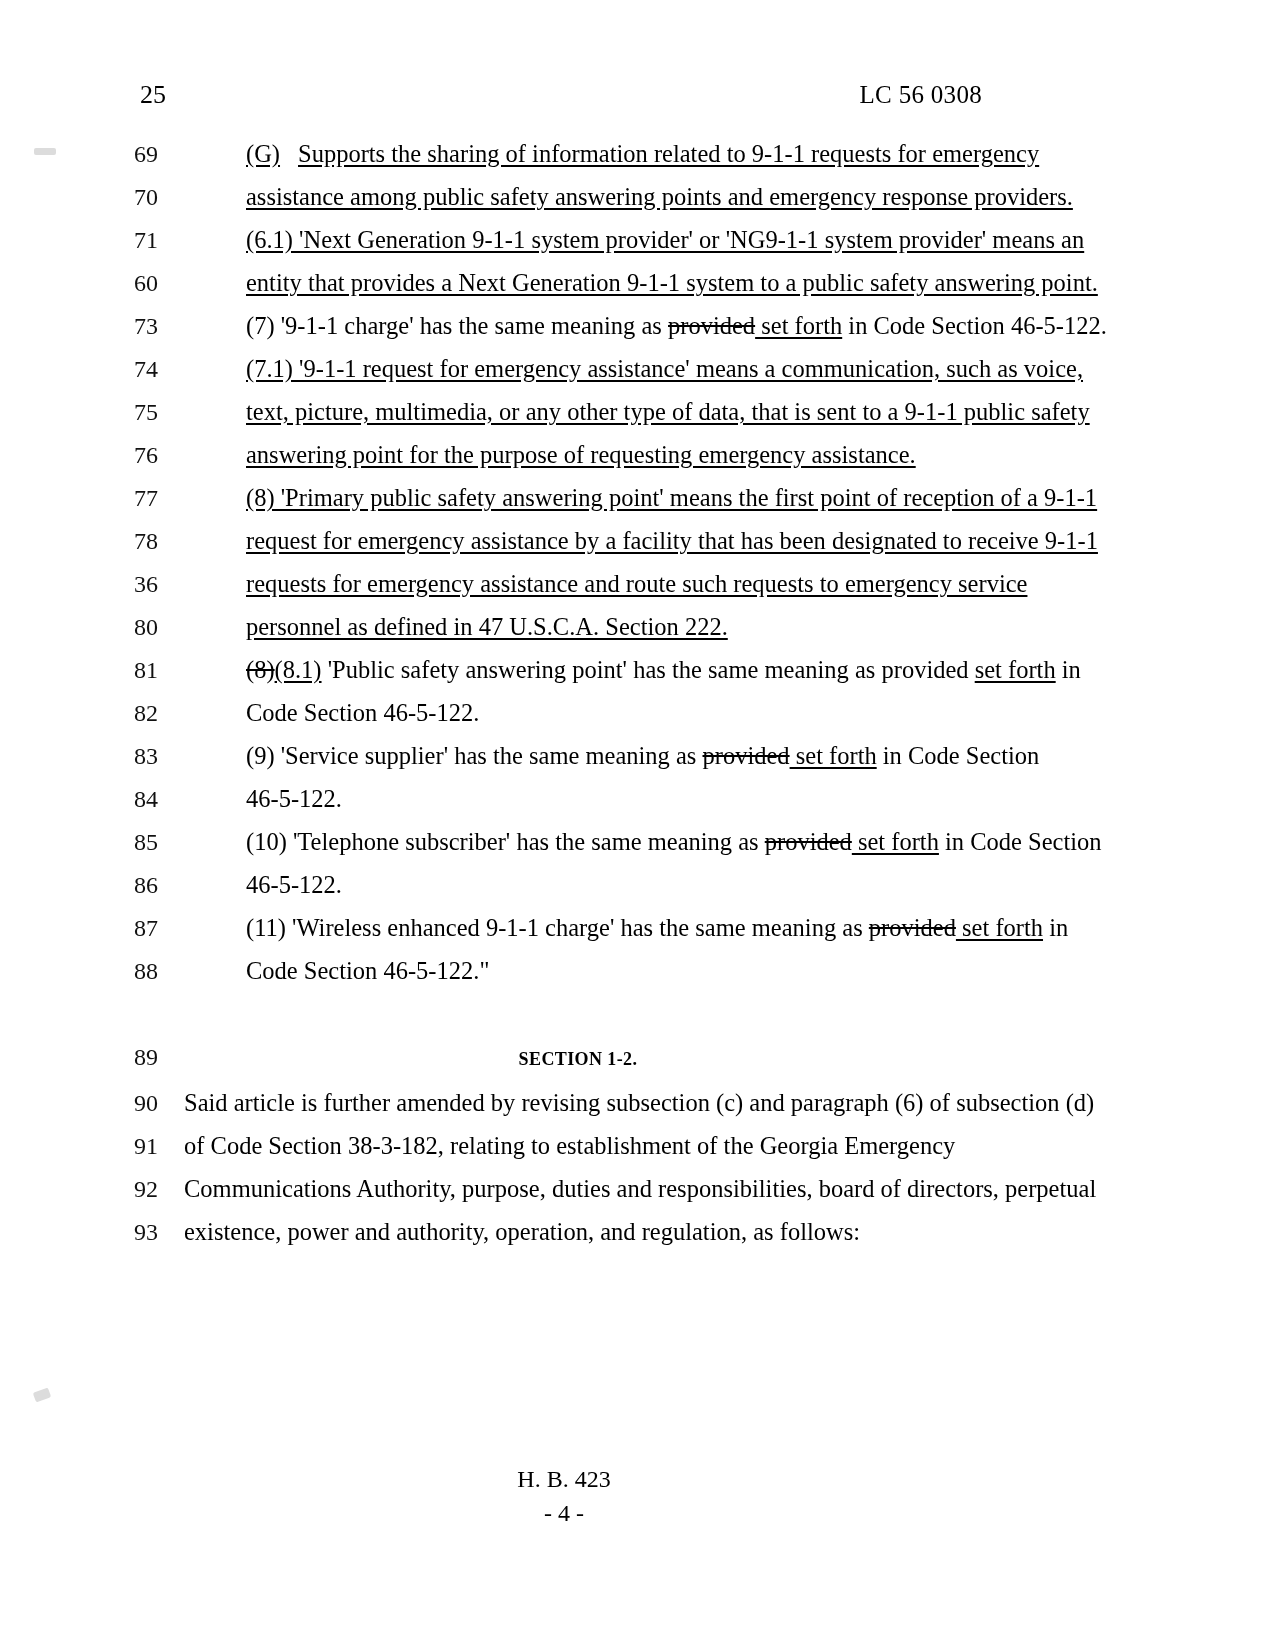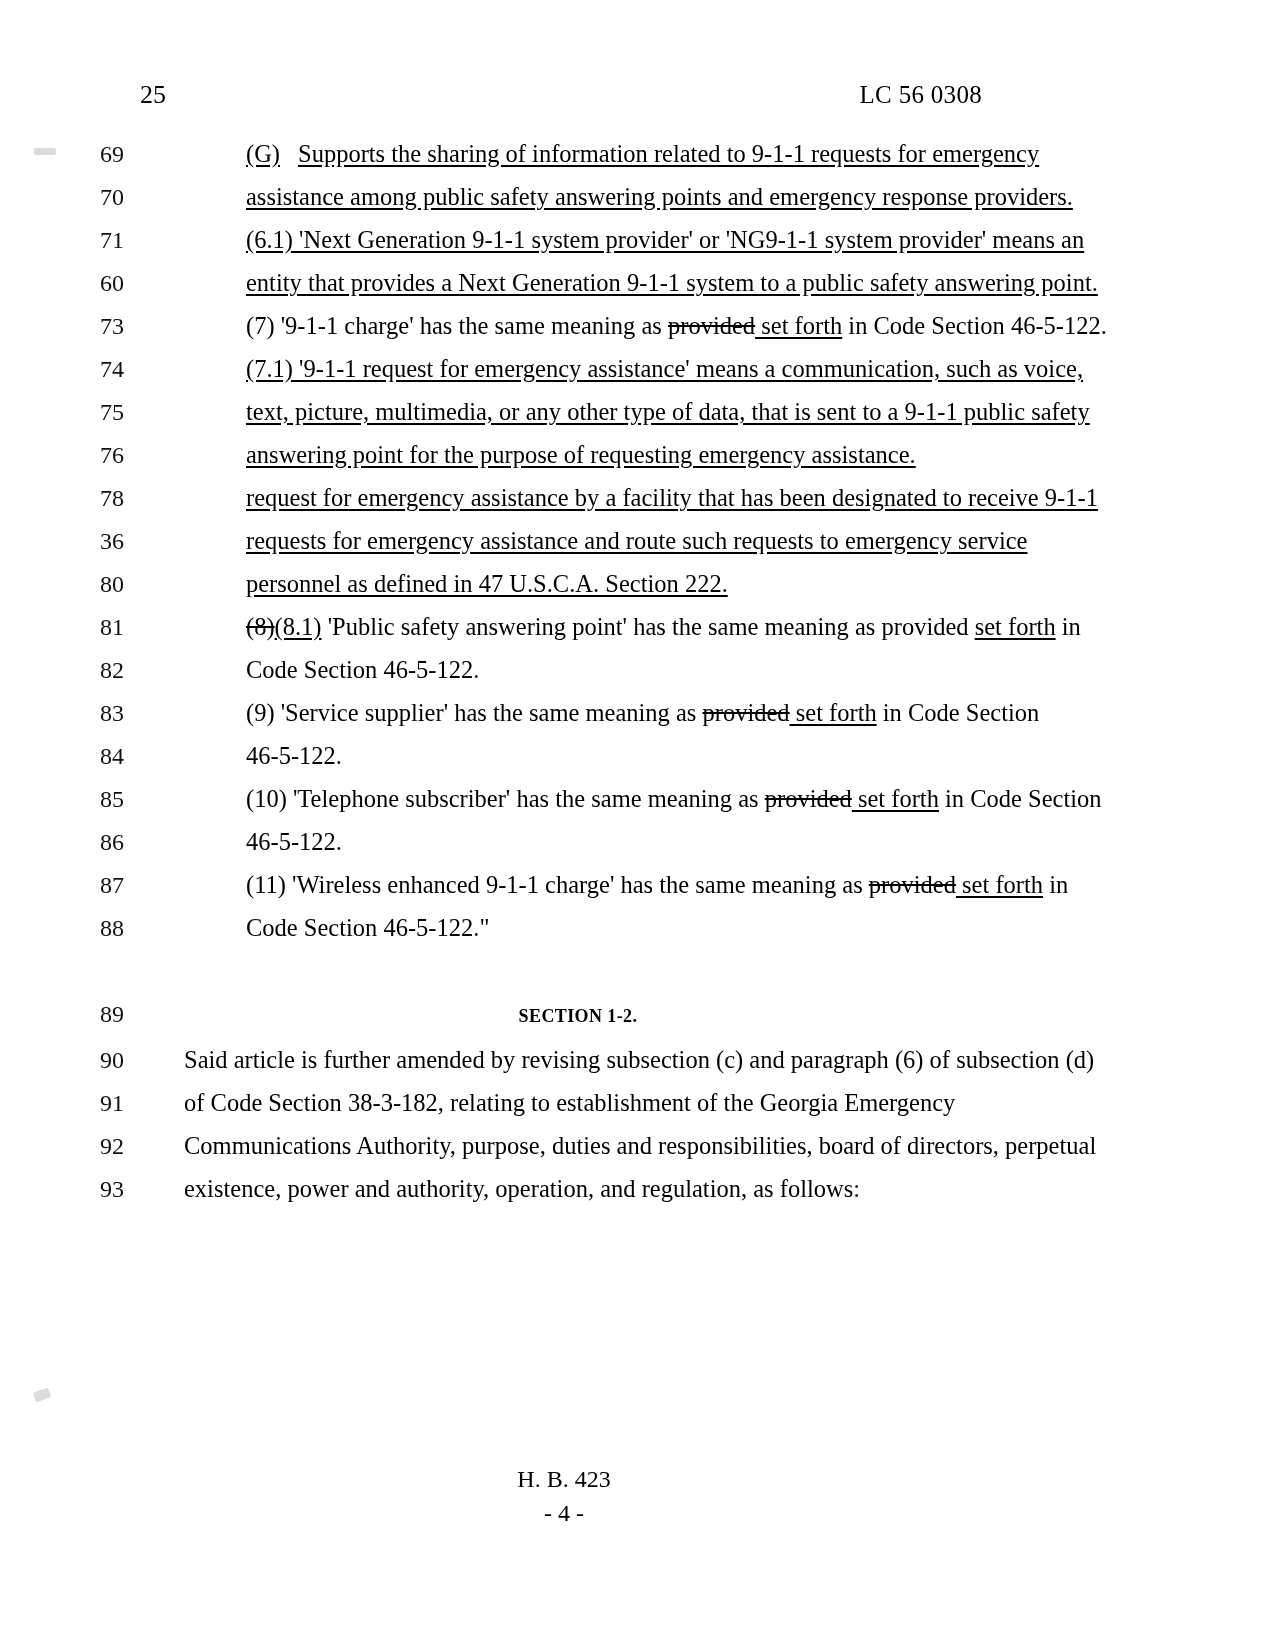--- a/index.html
+++ b/index.html
@@ -36,21 +36,21 @@
   
   .lines { margin-top: 10px; }
   .line {
     display: flex;
     align-items: baseline;
     min-height: 43px;
   }
   .lnum {
     width: 58px;
     flex: 0 0 58px;
-    text-align: left;
+    text-align: right;
     font-size: 24px;
     padding-right: 26px;
     box-sizing: content-box;
     color: #111;
   }
   .ltext {
     flex: 1 1 auto;
     font-size: 24.5px;
     line-height: 43px;
     white-space: nowrap;
@@ -161,20 +161,26 @@
       </div>
     </div>
 
     <div class="line">
       <div class="lnum">76</div>
       <div class="ltext indent">
         <span class="u">answering point for the purpose of requesting emergency assistance.</span>
       </div>
     </div>
 
+    <div class="line">
+      <div class="lnum">77</div>
+      <div class="ltext indent">
+        <span class="u">(8) 'Primary public safety answering point' means the first point of reception of a 9-1-1</span>
+      </div>
+    </div>
 
     <div class="line">
       <div class="lnum">78</div>
       <div class="ltext indent">
         <span class="u">request for emergency assistance by a facility that has been designated to receive 9-1-1</span>
       </div>
     </div>
 
     <div class="line">
       <div class="lnum">36</div>

